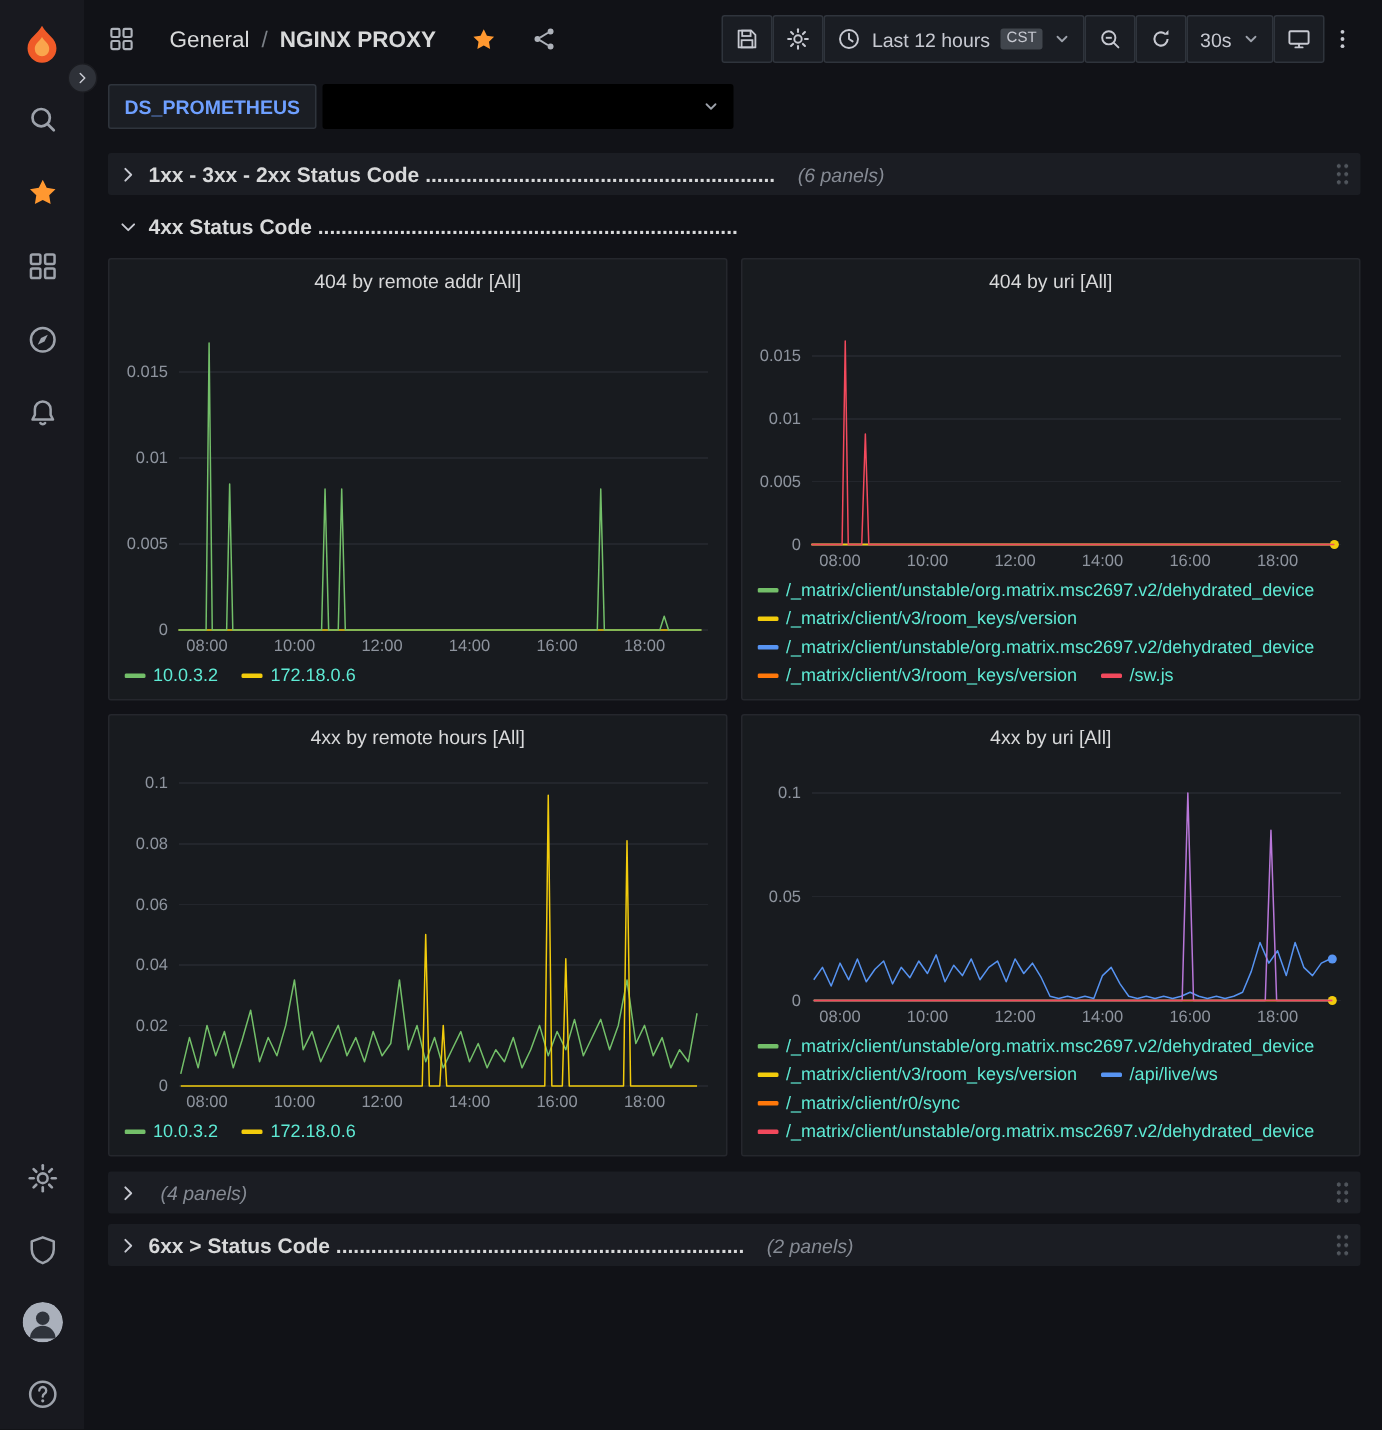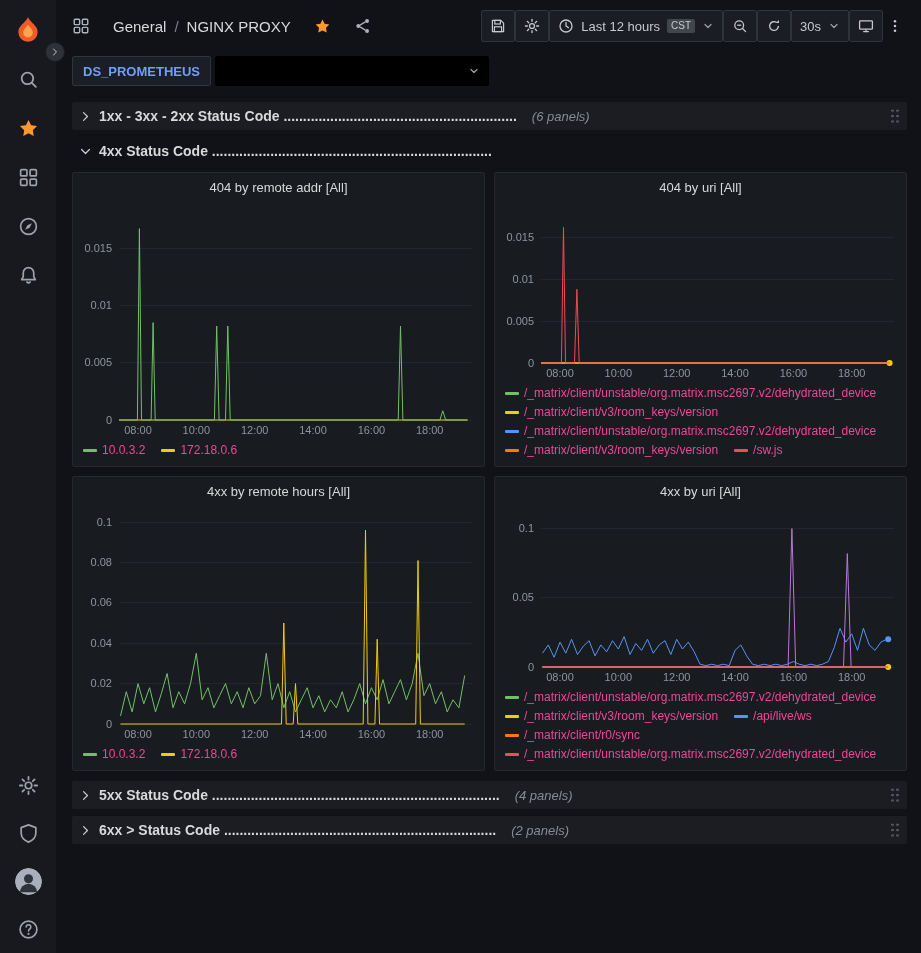--- a/index.html
+++ b/index.html
@@ -20,21 +20,21 @@
   .sidebar-toggle .icon{width:10px;height:10px}
   
   .main{flex:1;display:flex;flex-direction:column;min-width:0}
   .topnav{height:52px;display:flex;align-items:center;justify-content:space-between;padding:0 14px 0 16px}
   .nav-left{display:flex;align-items:center;gap:23px}
   .icon{display:inline-flex;width:18px;height:18px;color:inherit}
   .icon svg{width:100%;height:100%}
   .nav-icon{color:#aeb2ba}
   .breadcrumb{display:flex;align-items:center;gap:8px;font-size:15px}
   .crumb{color:#d8d9da;cursor:pointer}
-  .crumb.current{font-weight:400}
+  .crumb.current{font-weight:700}
   .crumb-sep{color:#7b8087}
   .star-fav{color:#FF9830;width:17px;height:17px}
   .nav-right{display:flex;align-items:flex-start;gap:0}
   .tbtn{height:32px;min-width:32px;display:inline-flex;align-items:center;justify-content:center;gap:7px;background:#1a1d23;border:1px solid #2f343c;border-radius:2px;padding:0 8px;font-size:13px;color:#c7c9d1}
   .tbtn .icon{width:16px;height:16px}
   .tbtn.ghost{background:none;border-color:transparent;min-width:24px;padding:0 2px}
   .caret{width:12px !important;height:12px !important;color:#9da2ab}
   .tz-badge{background:#41464d;color:#c7c9d1;font-size:10px;line-height:14px;padding:0 4px;border-radius:2px}
   
   .varbar{display:flex;align-items:center;padding:4px 16px 8px;gap:22px}
@@ -55,21 +55,21 @@
   .drag{margin-left:auto;width:10px;height:16px;flex:none;background-image:radial-gradient(circle,#50555c 1.2px,transparent 1.4px);background-size:5px 5.4px;cursor:grab}
   
   .grid{display:grid;grid-template-columns:1fr 1fr;gap:9px;margin:2px 0 10px}
   .panel{background:#181b1f;border:1px solid #25272d;border-radius:2px;height:295px;display:flex;flex-direction:column;overflow:hidden}
   .panel-header{height:28px;flex:none;display:flex;align-items:center;justify-content:center;font-size:13px;font-weight:500;color:#d8d9da;cursor:pointer}
   .chart{flex:1 1 auto;min-height:0;position:relative}
   .chart svg{display:block}
   .chart text{fill:#8e949e;font-size:11px;font-family:"Liberation Sans",sans-serif}
   .legend{flex:none;padding:0 10px 6px;font-size:12px;line-height:19px}
   .legend-row{display:flex;gap:16px;white-space:nowrap;overflow:hidden}
-  .legend-item{display:inline-flex;align-items:center;gap:5px;color:#ec4899;cursor:pointer}
+  .legend-item{display:inline-flex;align-items:center;gap:5px;color:#5eead4;cursor:pointer}
   .legend-marker{display:inline-block;width:14px;height:3px;border-radius:1px;flex:none}
 </style>
 </head>
 <body>
 
 <div class="app">
   <aside class="sidebar">
     <div class="side-group top">
       <button class="side-btn logo">
           <span class="icon">
@@ -525,21 +525,20 @@
             </div>
           </section>
         </div>
 
       <div class="row-header collapsed">
         <span class="icon row-chev">
             <svg viewBox="0 0 20 20">
               <path d="M7 4l6 6-6 6" fill="none" stroke="currentColor" stroke-width="2" stroke-linecap="round" stroke-linejoin="round"></path>
             </svg>
           </span>
-        <span class="row-title"><span>5xx Status Code </span><span>..........................................................................</span></span>
         <span class="row-count">(4 panels)</span>
         <span class="drag"></span>
       </div>
 
       <div class="row-header collapsed">
         <span class="icon row-chev">
             <svg viewBox="0 0 20 20">
               <path d="M7 4l6 6-6 6" fill="none" stroke="currentColor" stroke-width="2" stroke-linecap="round" stroke-linejoin="round"></path>
             </svg>
           </span>

